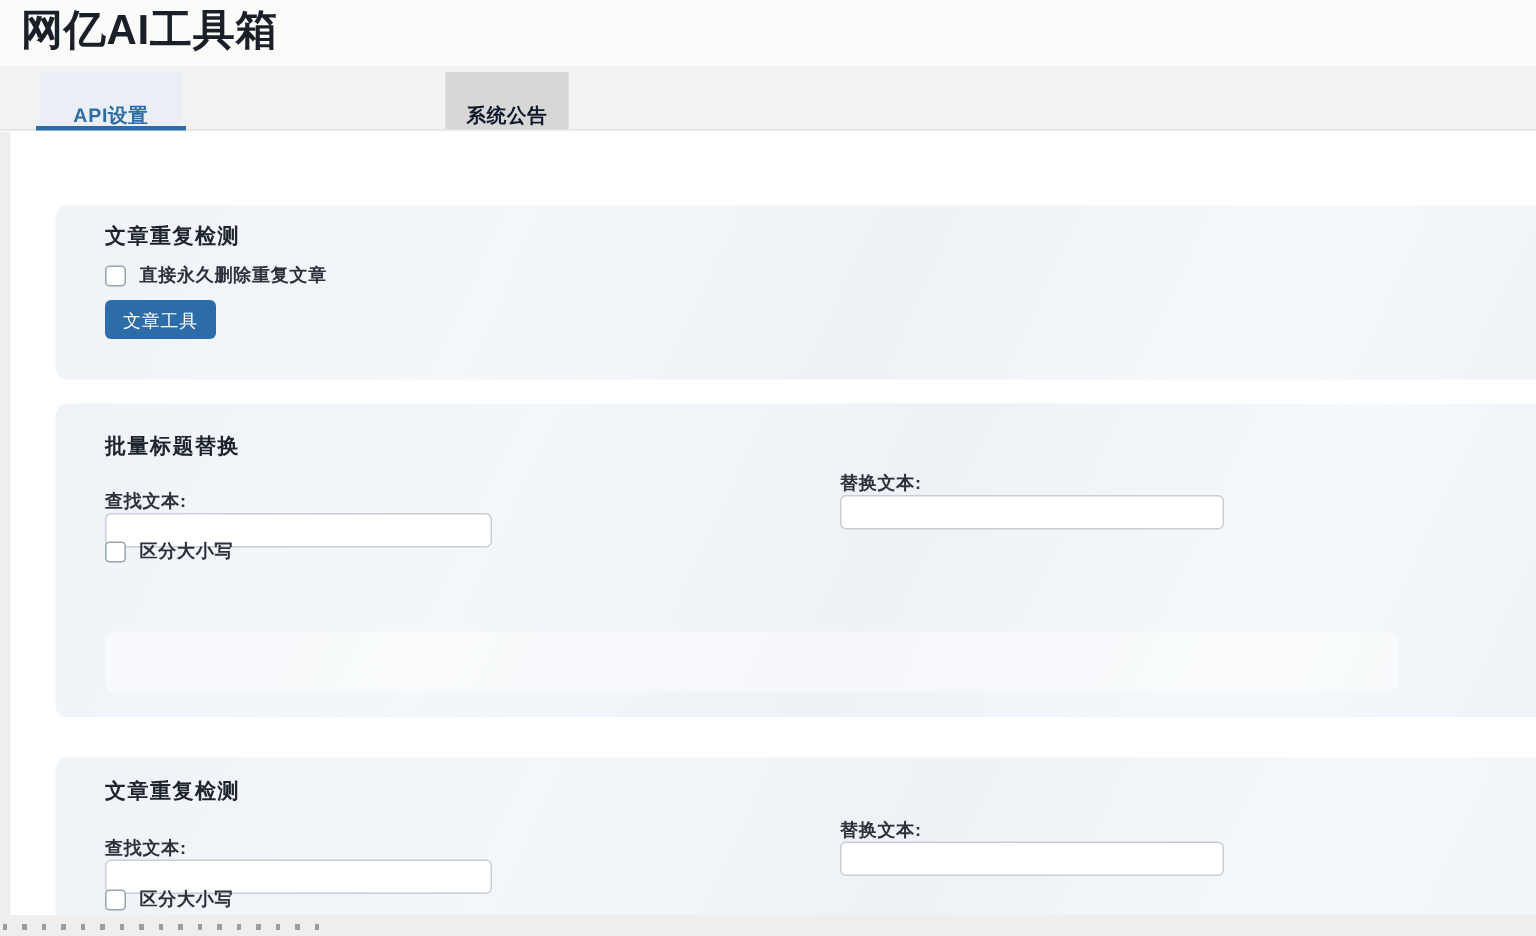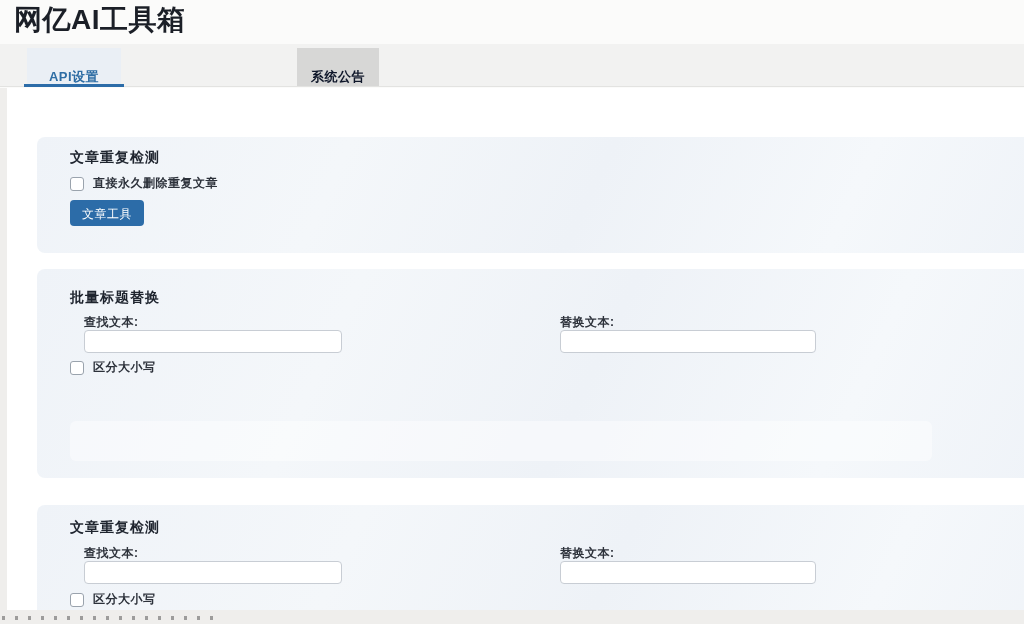--- a/index.html
+++ b/index.html
@@ -76,21 +76,21 @@
     background:#2c6ca8; color:#ffffff; border:none; border-radius:4px;
     font-size:12px; padding:6px 12px; height:26px; cursor:pointer;
     letter-spacing:.5px; font-family:inherit;
   }
   .result-box {
     position:absolute; left:33px; top:152px; width:862px; height:40px;
     background:rgba(255,255,255,0.45); border-radius:6px;
   }
 
   
-  .col-find { left:47px; }
+  .col-find { left:33px;margin-top:12px; }
   .col-replace { left:523px; }
 
   
   .bottom-strip {
     position:absolute; left:0; top:610px; width:1024px; height:14px;
     background:#efeeec;
   }
   .clipped-marks {
     position:absolute; left:2px; top:6px; width:218px; height:4px; opacity:.55;
     background:repeating-linear-gradient(90deg,#5a5a5a 0 3px,transparent 3px 13px);

